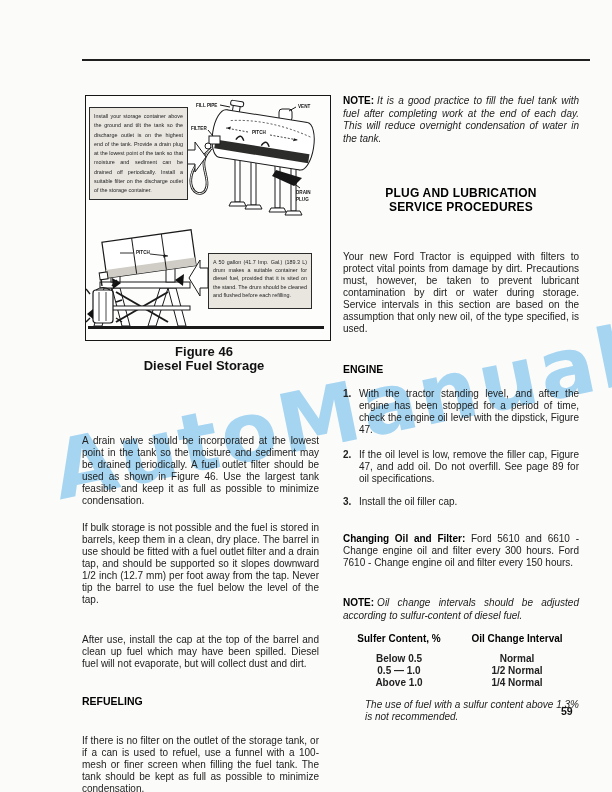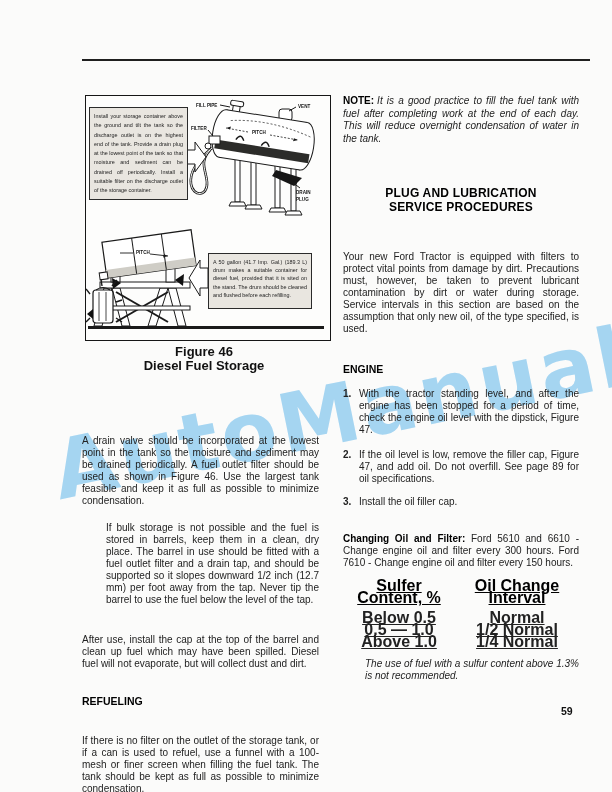--- a/index.html
+++ b/index.html
@@ -50,29 +50,29 @@
   .note-p i{font-style:italic;}
   .note-p b{color:#000;margin-right:3px;}
   .lead b{color:#000;}
   .heading{
     font-size:10.5px;font-weight:bold;color:#000;margin:0;text-align:left;
   }
   .center-heading{
     font-size:12px;font-weight:bold;color:#000;text-align:center;
     line-height:14px;letter-spacing:.2px;margin:0;
   }
-  .m15{margin-top:15px;margin-left:24px;} .m12{margin-top:28px;} .m13{margin-top:25px;}
+  .m15{margin-top:15px;} .m12{margin-top:28px;} .m13{margin-top:25px;}
   .m11{margin-top:11px;} .m41{margin-top:41px;} .m37{margin-top:37px;}
   .m22{margin-top:28px;} .m9{margin-top:9px;} .m10{margin-top:10px;margin-left:22px;}
   .list-item{display:flex;margin-top:13px;}
   .list-item .num{width:16px;flex:0 0 16px;font-weight:bold;font-size:10px;line-height:12px;color:#222;}
   .list-item .txt{flex:1;}
   
   .tbl{margin-top:11px;}
-  .tr{display:flex;font-size:16px;line-height:12px;font-weight:bold;color:#222;text-decoration:underline;}
+  .tr{display:flex;font-size:10px;line-height:12px;font-weight:bold;color:#222;}
   .tr .c1{width:112px;text-align:center;}
   .tr .c2{flex:1;text-align:center;}
   .tr.th{color:#000;margin-bottom:8px;}
   .footnote{font-style:italic;}
   .page-num{left:561px;top:705px;font-size:10.5px;font-weight:bold;color:#111;}
 </style>
 </head>
 <body>
 
 <div class="watermark">AutoManual</div>
@@ -233,20 +233,21 @@
     <span class="num">2.</span>
     <span class="txt body">If the oil level is low, remove the filler cap, Figure 47, and add oil. Do not overfill. See page 89 for oil specifications.</span>
   </div>
   <div class="list-item m11" style="margin-top:11px">
     <span class="num">3.</span>
     <span class="txt body">Install the oil filler cap.</span>
   </div>
 
   <p class="body lead m13"><b>Changing Oil and Filter:</b><span> Ford 5610 and 6610 - Change engine oil and filter every 300 hours. Ford 7610 - Change engine oil and filter every 150 hours.</span></p>
 
+  <p class="body note-p m12"><b>NOTE:</b><i>Oil change intervals should be adjusted according to sulfur-content of diesel fuel.</i></p>
 
   <div class="tbl">
     <div class="tr th">
       <span class="c1">Sulfer Content, %</span>
       <span class="c2">Oil Change Interval</span>
     </div>
     <div class="tr">
       <span class="c1">Below 0.5</span>
       <span class="c2">Normal</span>
     </div>

